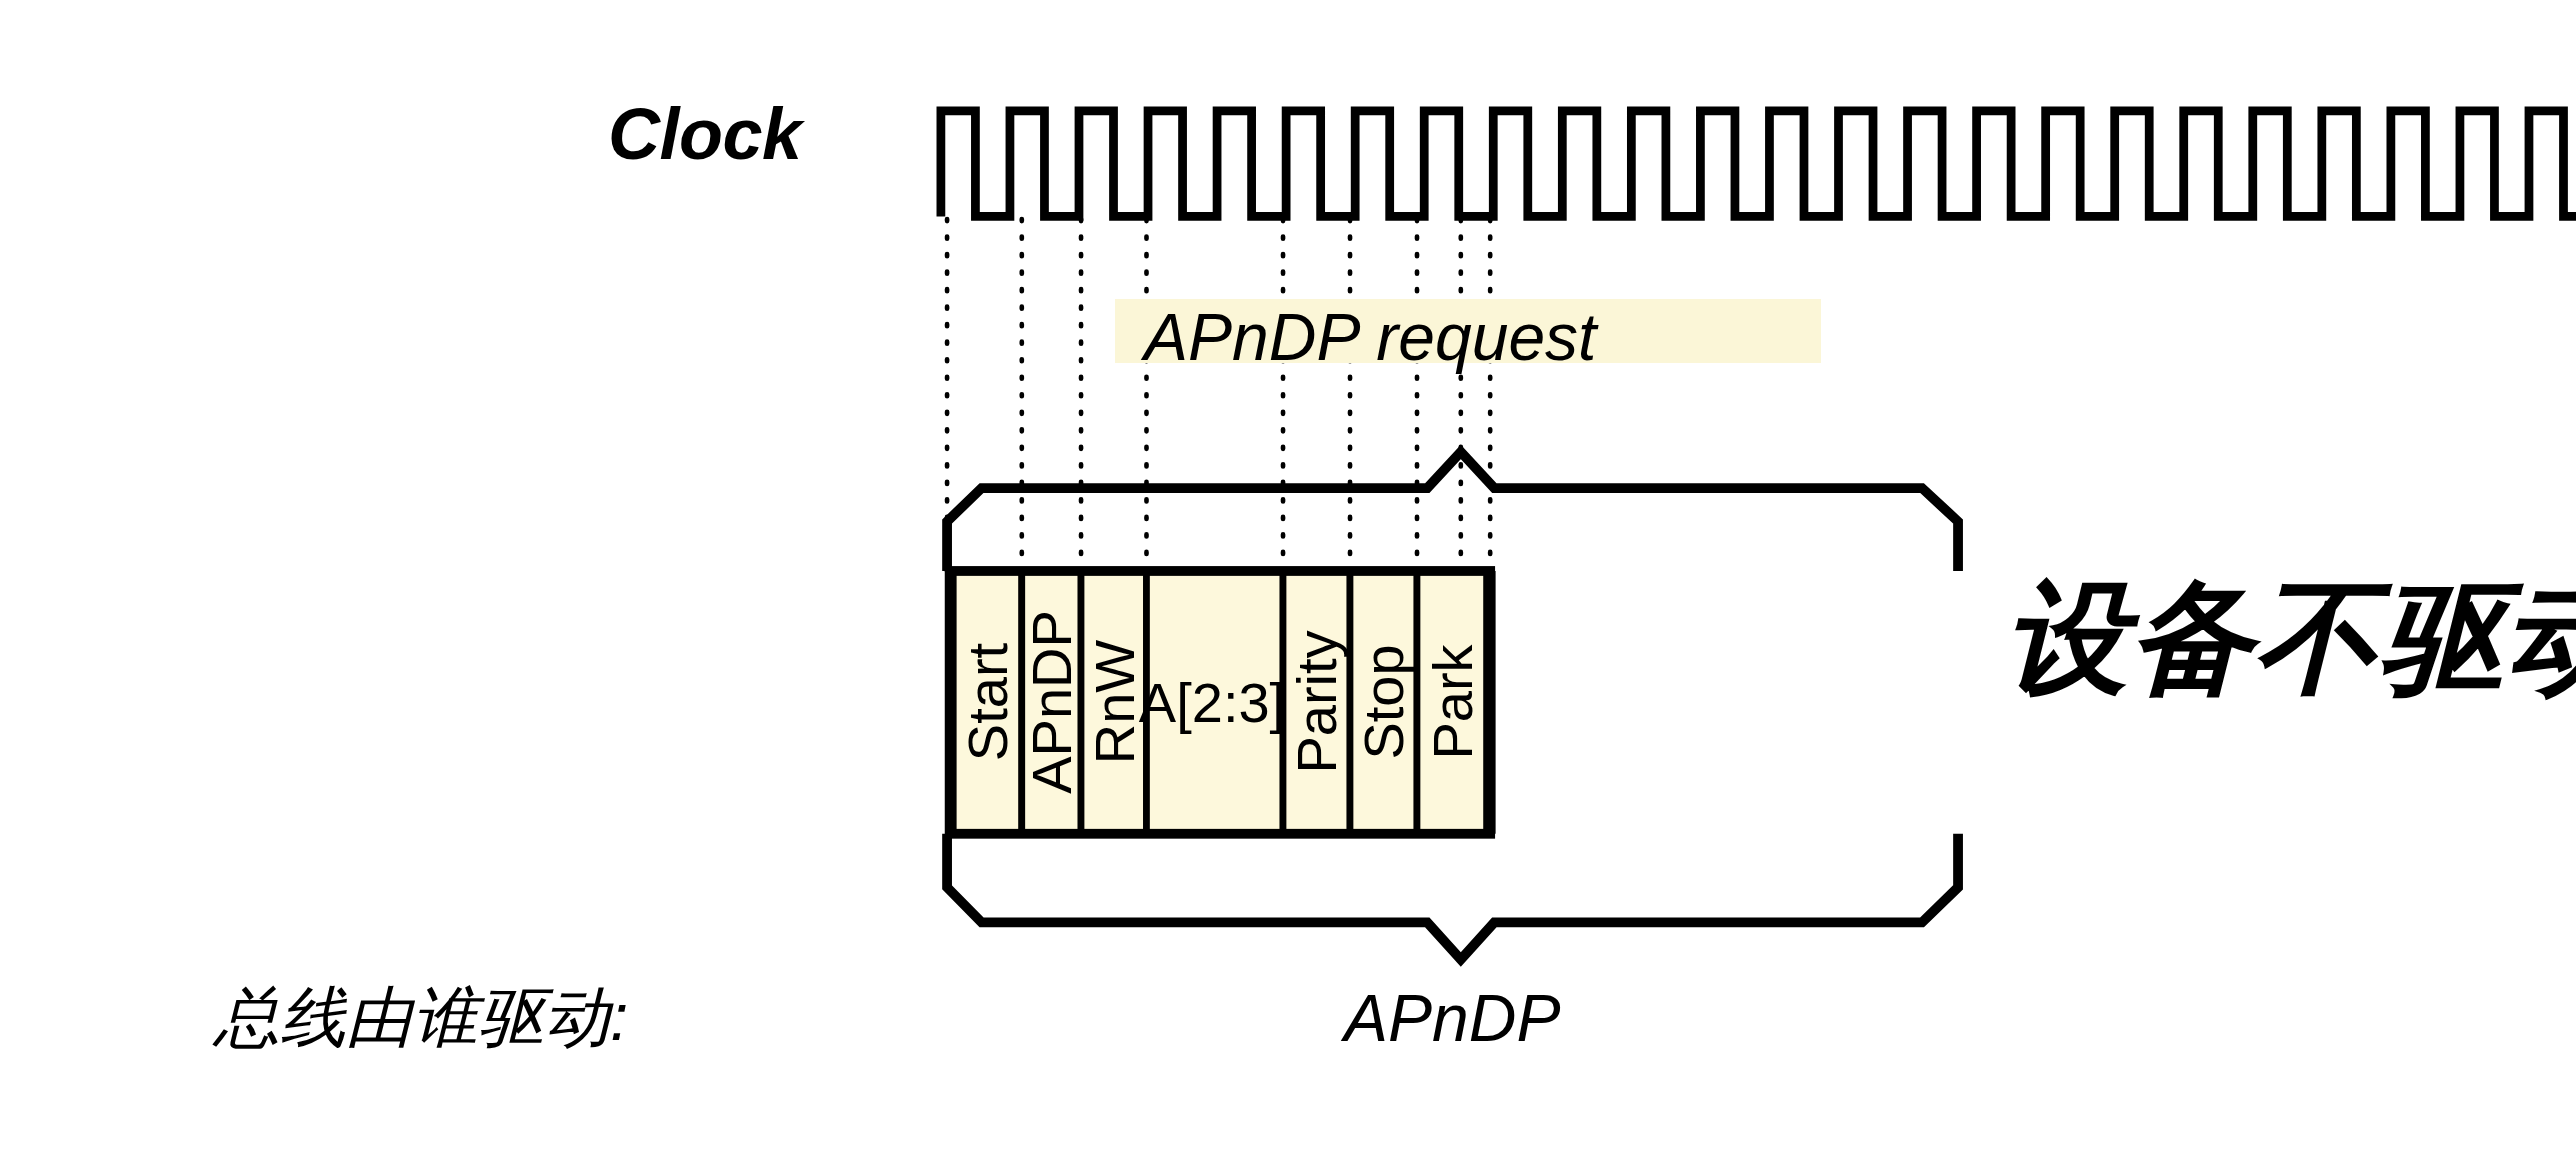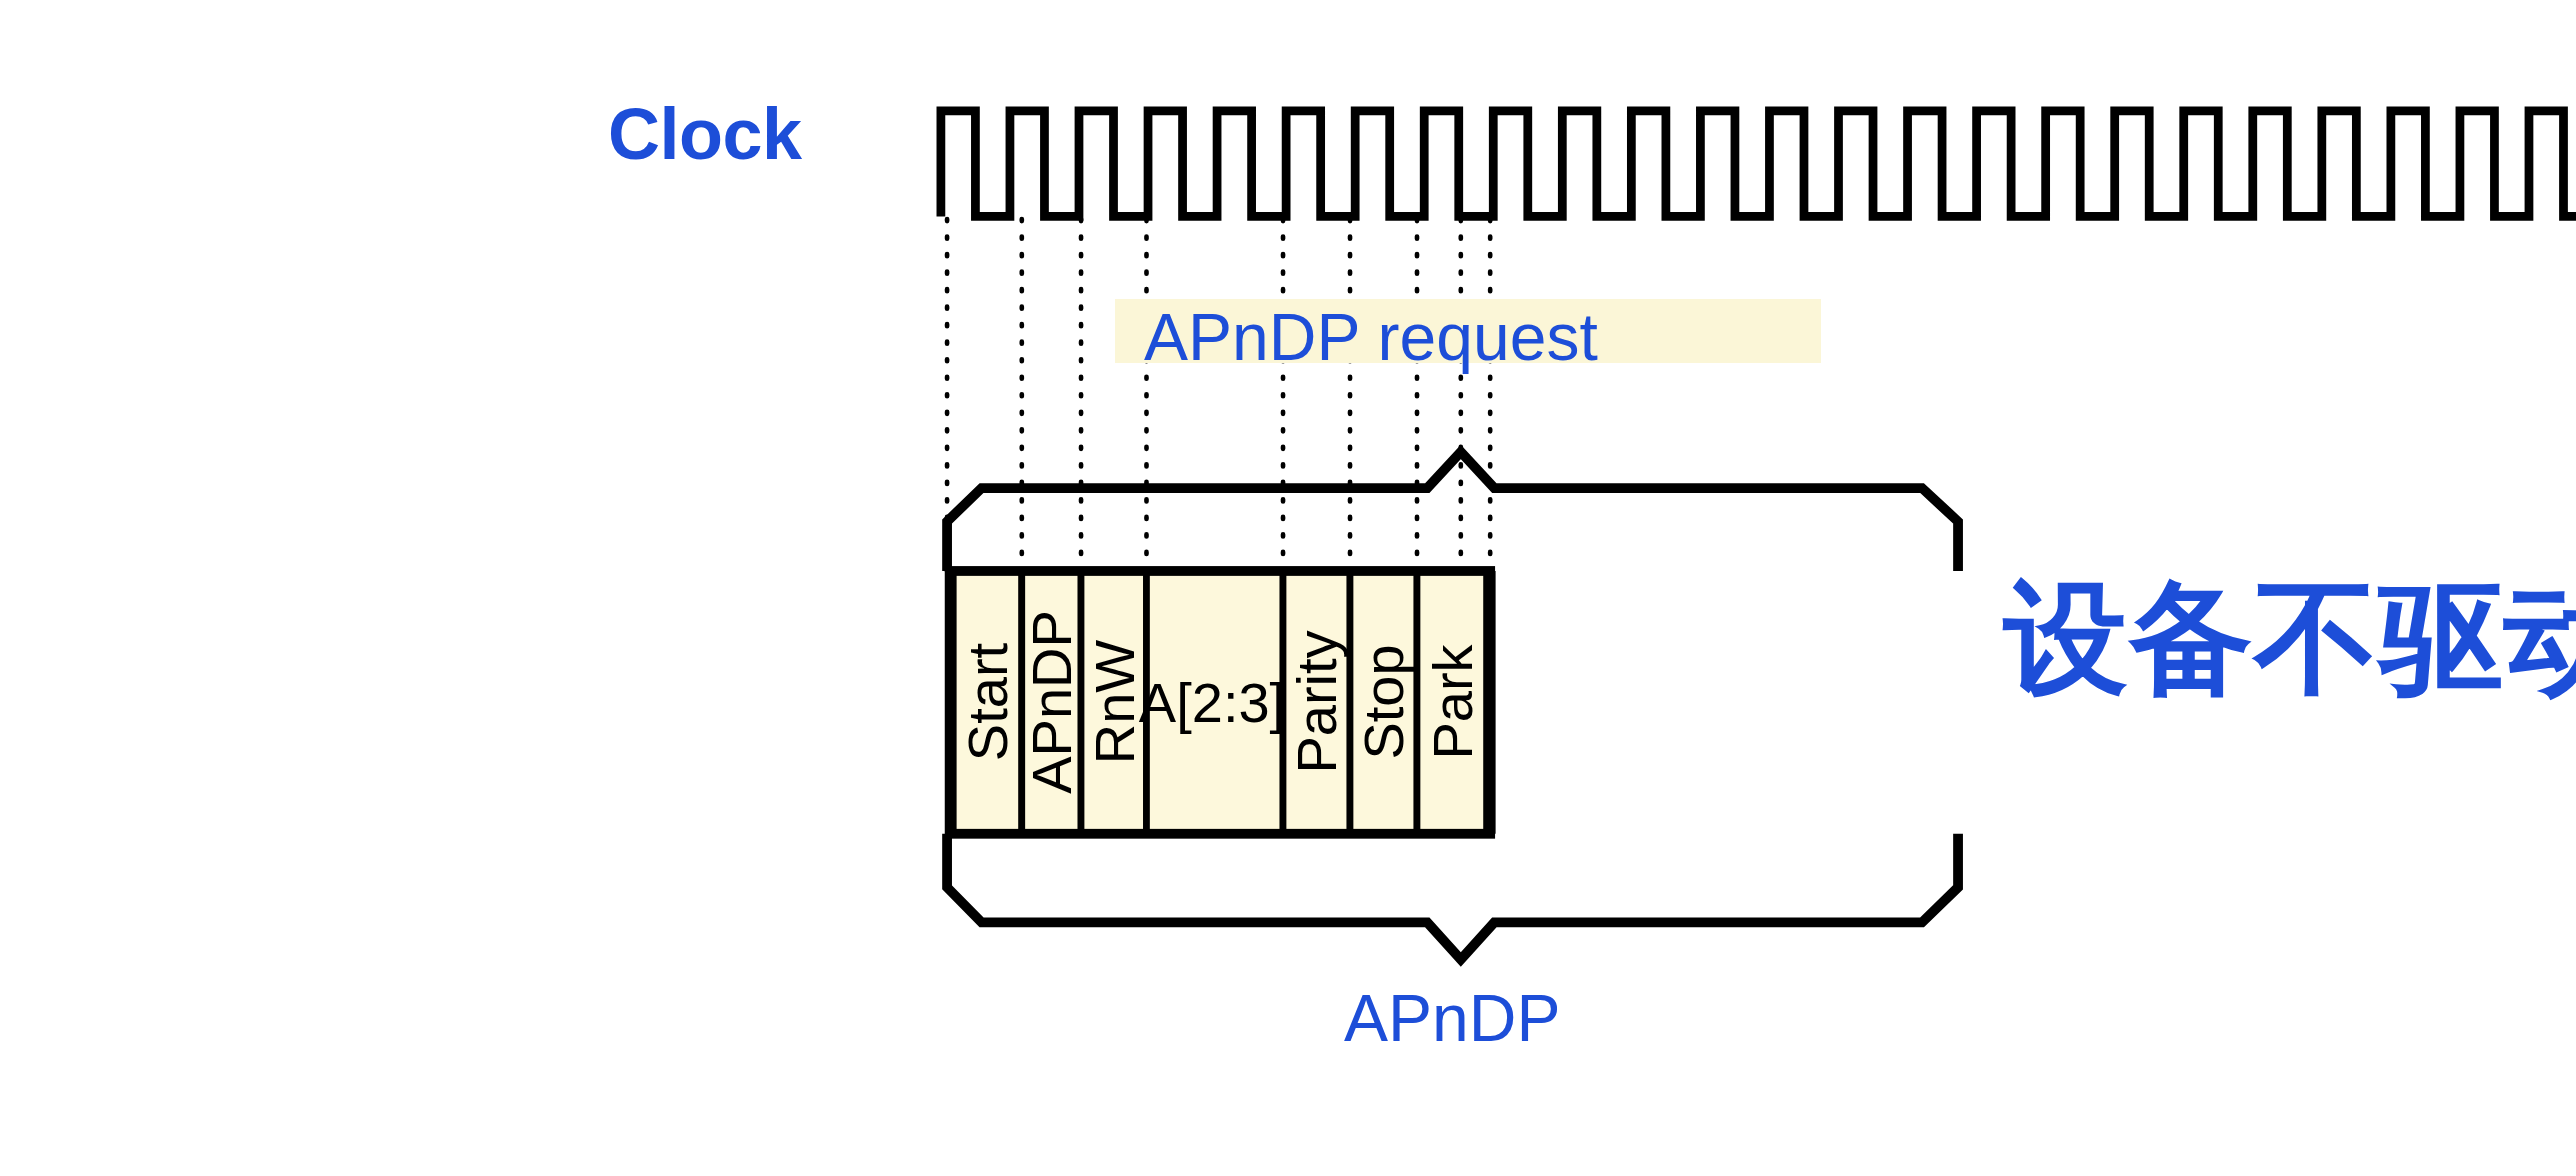--- a/index.html
+++ b/index.html
@@ -17,22 +17,23 @@
   }
   #svgroot {
     position: absolute;
     left: 0; top: 0;
     width: 3407px;
     height: 1177px;
   }
   .lbl {
     position: absolute;
     white-space: nowrap;
-    color: #1d4ed8;
+    color: #000000;
     line-height: 1;
+    font-style: italic;
   }
   
   #clock-label {
     left: 608px;
     top: 98px;
     font-size: 72px;
     font-weight: bold;
     letter-spacing: -0.5px;
   }
   
@@ -148,20 +149,21 @@
                L 3800 1618" fill="none" stroke="#000000" stroke-width="19" stroke-linejoin="miter" stroke-linecap="butt"></path>
     </g>
 
   </svg>
 
   <div class="lbl" id="clock-label">Clock</div>
 
   <div id="packet-request-highlight"></div>
   <div class="lbl" id="packet-request-label">APnDP request</div>
 
+  <div class="lbl" id="bus-driver-question">总线由谁驱动:</div>
 
   <div class="lbl" id="host-label">APnDP</div>
 
   <div class="lbl" id="device-not-drive-label">设备不驱动总线</div>
 
   <div id="cell-labels">
       <div class="cell-label rot" style="left: 987px; top: 702px;">Start</div>
       <div class="cell-label rot" style="left: 1051px; top: 702px;">APnDP</div>
       <div class="cell-label rot" style="left: 1114px; top: 702px;">RnW</div>
       <div class="cell-label flat" style="left: 1212px; top: 702px;">A[2:3]</div>

